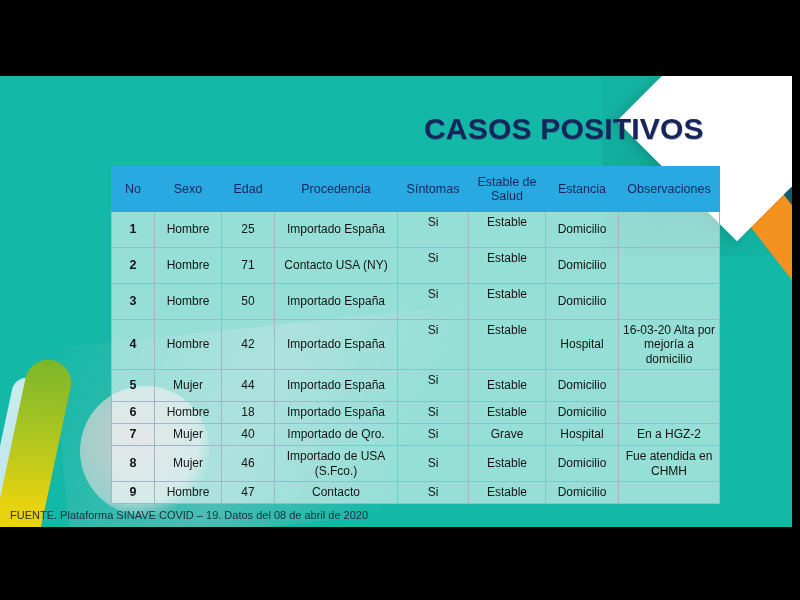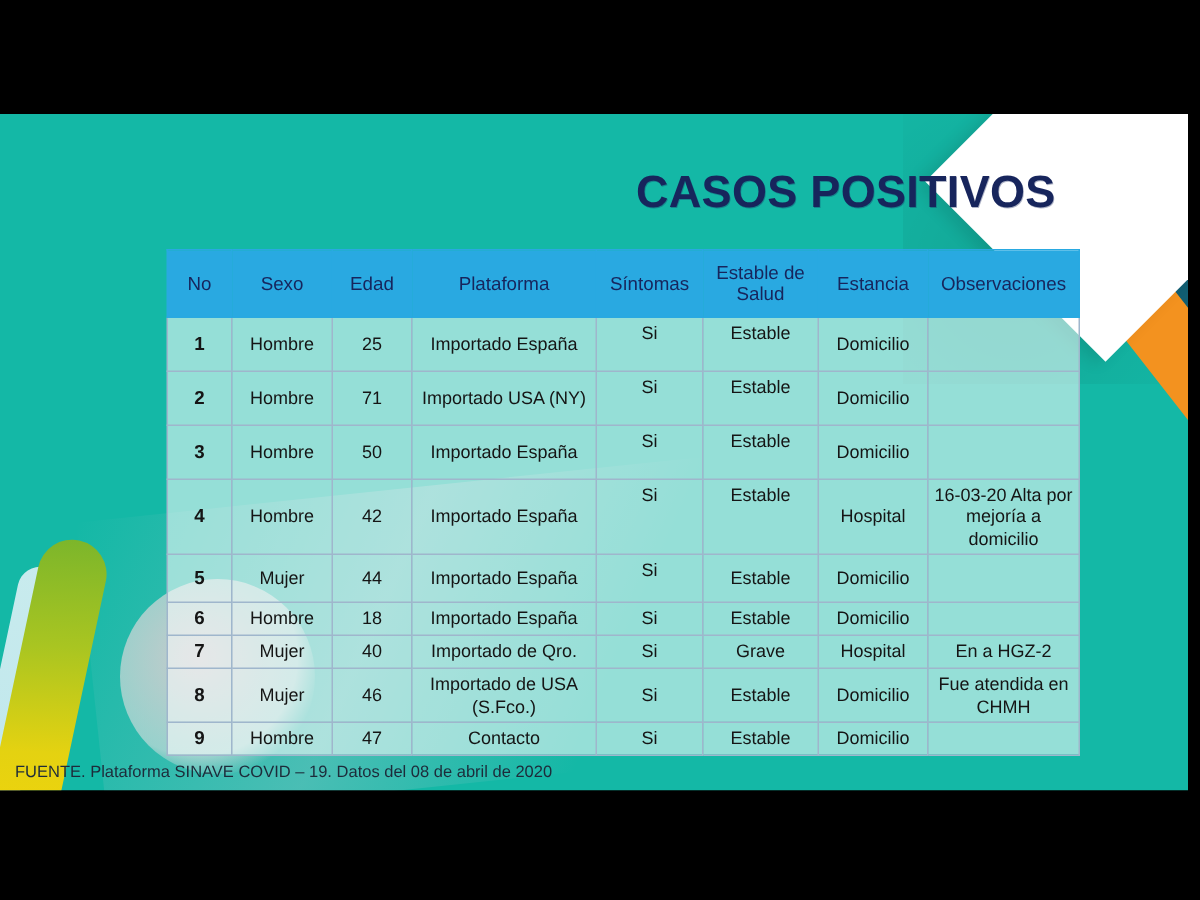--- a/index.html
+++ b/index.html
@@ -216,21 +216,21 @@
 
     <div class="title">CASOS POSITIVOS</div>
 
     <div class="table-wrap">
       <table class="cases">
         <thead>
           <tr>
             <th class="c-no">No</th>
             <th class="c-sexo">Sexo</th>
             <th class="c-edad">Edad</th>
-            <th class="c-proc">Plataforma</th>
+            <th class="c-proc">Procedencia</th>
             <th class="c-sint">Síntomas</th>
             <th class="c-estado">Estable de Salud</th>
             <th class="c-estan">Estancia</th>
             <th class="c-obs">Observaciones</th>
           </tr>
         </thead>
         <tbody>
 
           <tr style="height:36px;">
             <td class="numcell cell-mid">1</td>
@@ -240,21 +240,21 @@
             <td class="cell-top">Si</td>
             <td class="cell-top">Estable</td>
             <td class="cell-mid">Domicilio</td>
             <td class="cell-mid"></td>
           </tr>
 
           <tr style="height:36px;">
             <td class="numcell cell-mid">2</td>
             <td class="sexcell cell-mid">Hombre</td>
             <td class="agecell cell-mid">71</td>
-            <td class="cell-mid">Importado USA (NY)</td>
+            <td class="cell-mid">Contacto USA (NY)</td>
             <td class="cell-top">Si</td>
             <td class="cell-top">Estable</td>
             <td class="cell-mid">Domicilio</td>
             <td class="cell-mid"></td>
           </tr>
 
           <tr style="height:36px;">
             <td class="numcell cell-mid">3</td>
             <td class="sexcell cell-mid">Hombre</td>
             <td class="agecell cell-mid">50</td>

